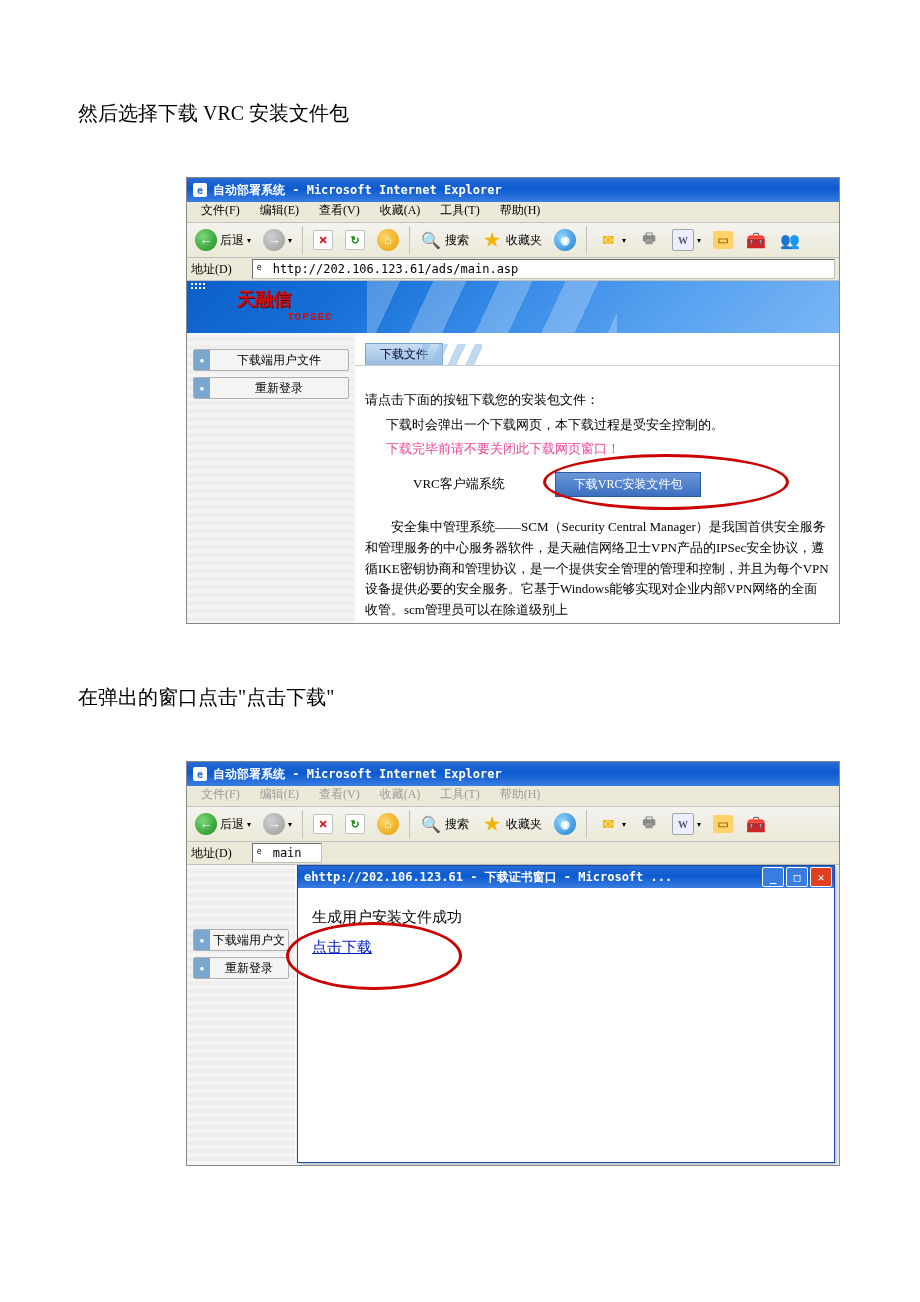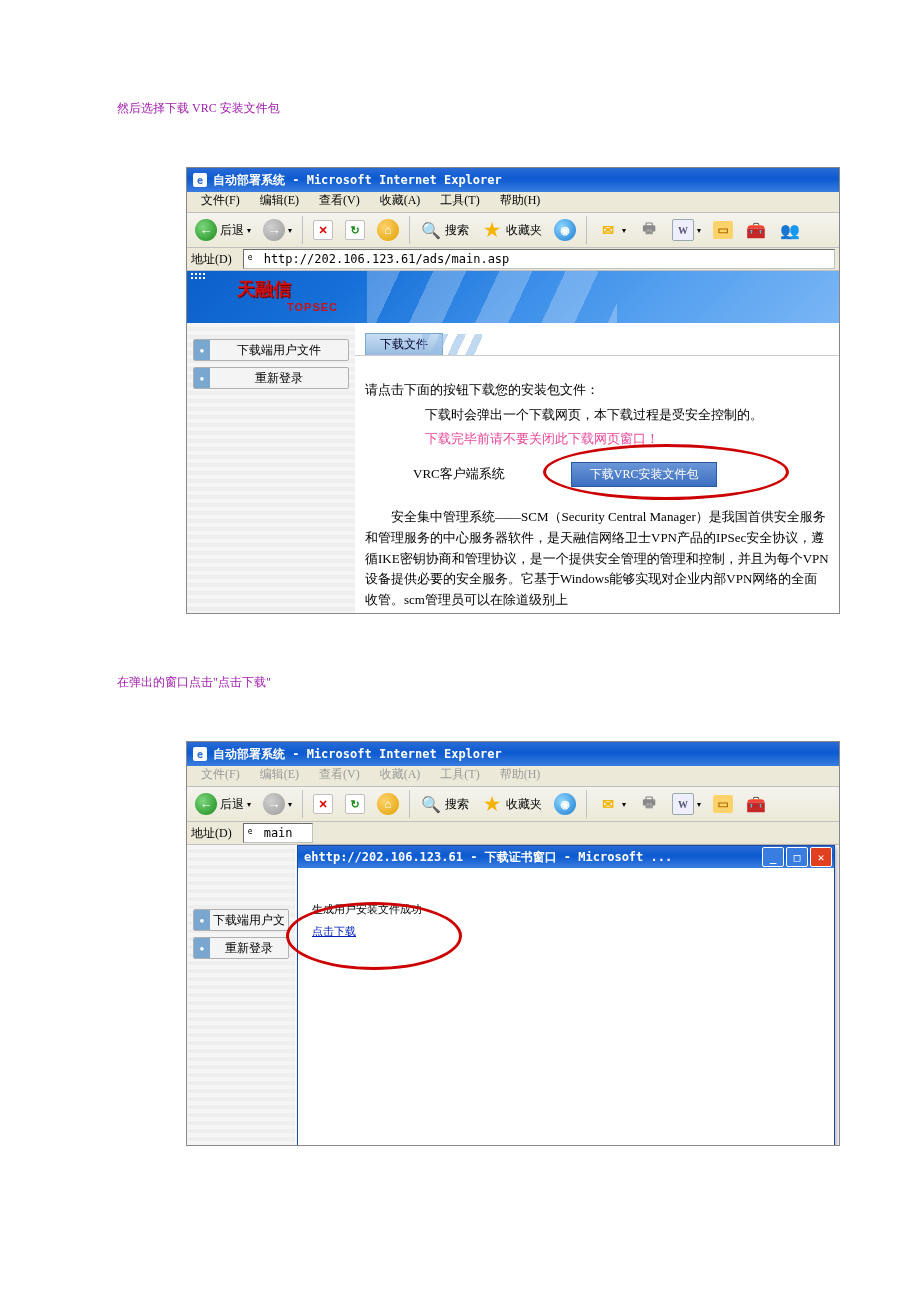--- a/index.html
+++ b/index.html
@@ -10,23 +10,23 @@
     font-size: 14px;
     color: #000;
   }
   .page {
     width: 920px;
     margin: 0 auto;
     padding: 100px 0 80px 0;
     box-sizing: border-box;
   }
   .instruction {
-    margin: 0 0 50px 117px;
-    font-size: 12px;
-    color: #a21caf;
+    margin: 0 0 50px 78px;
+    font-size: 20px;
+    color: #000000;
   }
   .ie-window {
     margin: 0 0 60px 186px;
     width: 652px;
     border: 1px solid #888;
     background: #fff;
     position: relative;
     overflow: hidden;
   }
   .titlebar {
@@ -104,21 +104,21 @@
   .dropdown-arrow{ font-size:8px; color:#000;}
   .sep { width:1px; height:28px; background:#c0c0c0; margin:0 2px;}
   .addressbar {
     background: #ece9d8;
     border-bottom: 1px solid #c0c0c0;
     height: 22px;
     display: flex;
     align-items: center;
     padding: 0 4px;
     font-size: 12px;
-    gap:11px;
+    gap:20px;
   }
   .addr-label { color:#000; }
   .addr-input {
     flex: 1;
     height: 18px;
     background: #fff;
     border: 1px inset #c0c0c0;
     display: flex;
     align-items: center;
     padding: 0 4px;
@@ -138,21 +138,21 @@
     position: absolute;
     left: 50px; top: 6px;
     font-family: "SimHei", sans-serif;
     font-size: 18px;
     font-weight: bold;
     color: #d01010;
     text-shadow: 1px 1px 0 #600;
   }
   .banner-sub {
     position:absolute; left:100px; top:30px;
-    font-family: Liberation Sans, sans-serif;
+    font-family: Liberation Mono, monospace;
     font-size:11px;
     font-weight:bold;
     color:#d01010;
     letter-spacing:1px;
   }
   .banner-grip {
     position:absolute; left:4px; top:2px;
     display:grid; grid-template-columns:repeat(4,2px); grid-template-rows:repeat(2,2px);
     gap:2px;
   }
@@ -205,39 +205,38 @@
     color: #003;
     margin-left: 10px;
     position: relative;
   }
   .tab-diag {
     position:absolute; right:-40px; top:0; height:100%; width:60px;
     background: repeating-linear-gradient(115deg, rgba(150,190,230,0.6) 0 8px, rgba(255,255,255,0) 8px 16px);
   }
   .hr { height:1px; background:#ccc; margin: 0 0 8px 0;}
   .main-body { padding: 0 10px 0 10px; line-height: 1.9; }
-  .main-body .indent { margin-left: 60px; }
+  .main-body .indent { margin-left: 21px; }
   .red { color: #ec4899; }
   .download-row {
     margin: 10px 0 10px 48px;
     display: flex;
     align-items: flex-start;
     gap: 50px;
     position:relative;
   }
   .dl-btn {
     background: linear-gradient(to bottom, #6a96d8, #3d6fc0);
     color: #fff;
     border: 1px solid #2a5aa0;
     padding: 3px 18px;
     font-size: 12px;
     font-family: "SimSun", serif;
     cursor: pointer;
     white-space:nowrap;
-    margin-left:16px;
   }
   .red-ellipse {
     position: absolute;
     border: 3px solid #c00;
     border-radius: 50%;
     pointer-events: none;
   }
   .ellipse1 { left:130px; top:-18px; width:240px; height:50px; }
   .desc-para {
     margin: 20px 0 0 0;
@@ -272,22 +271,22 @@
     margin-right:2px;
     display:inline-flex; align-items:center; justify-content:center;
     font-size:11px; font-weight:bold;
     border:1px solid #fff;
     border-radius:2px;
   }
   .winbtn.min { background:#3a7de0; color:#fff;}
   .winbtn.max { background:#3a7de0; color:#fff;}
   .winbtn.close { background:#e04020; color:#fff;}
   .popup-body {
-    padding: 30px 14px 40px 14px;
-    font-size: 11px;
+    padding: 14px 14px 40px 14px;
+    font-size: 15px;
     line-height: 2.0;
     min-height: 220px;
     background:#fff;
   }
   .popup-link {
     color: #0020c0;
     text-decoration: underline;
     cursor: pointer;
     display:inline-block;
   }

